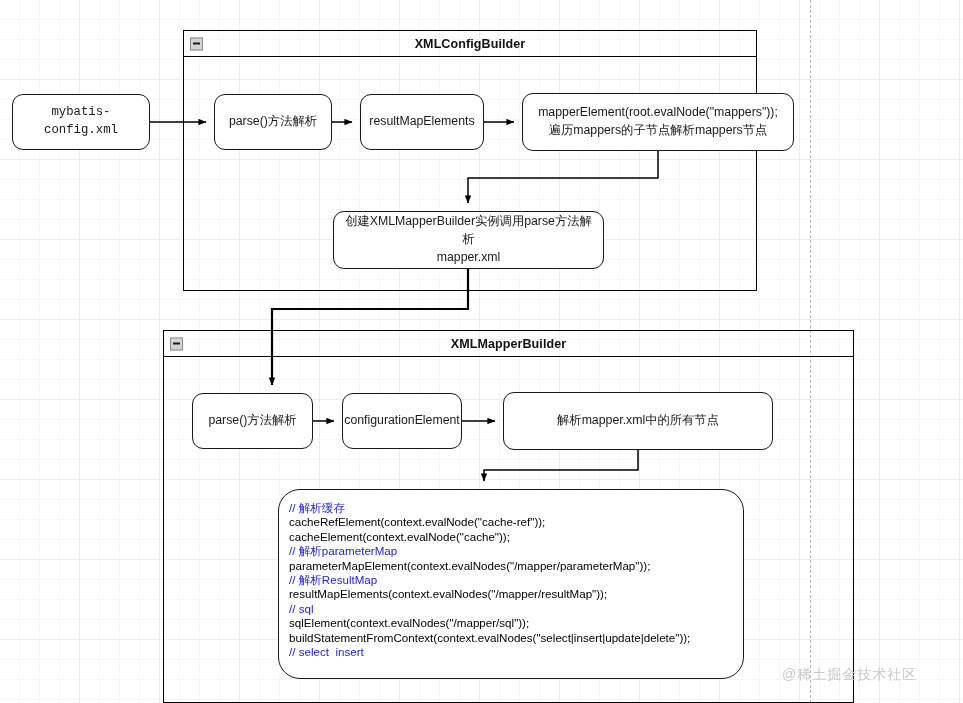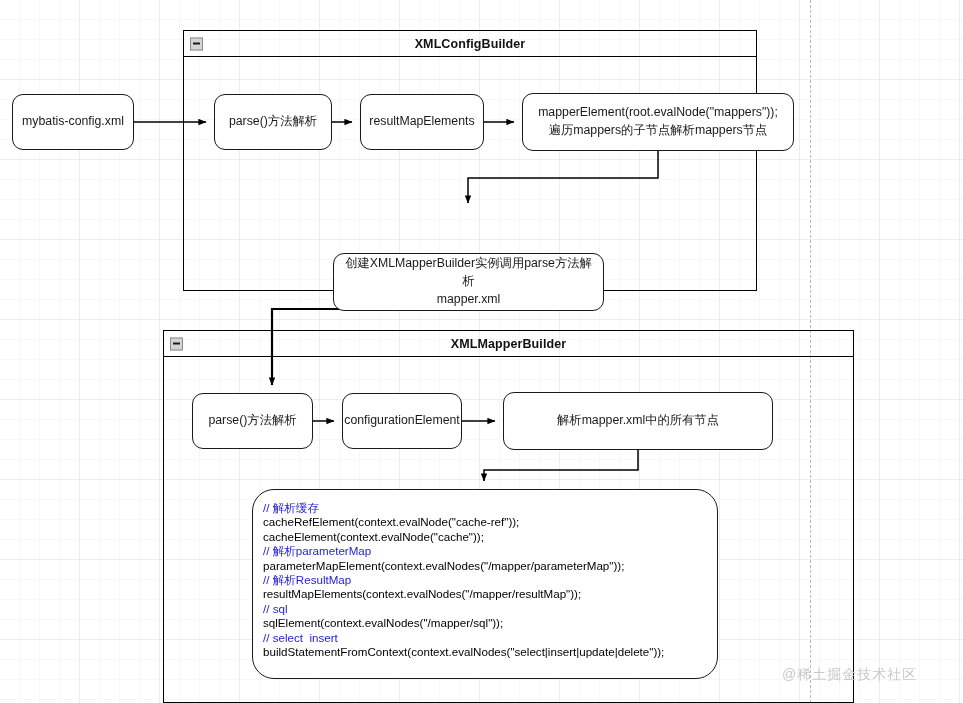--- a/index.html
+++ b/index.html
@@ -104,20 +104,21 @@
 
   
   .code-node {
     position: absolute;
     box-sizing: border-box;
     border: 1.4px solid #1a1a1a;
     border-radius: 22px;
     background: #ffffff;
     padding: 11px 8px 11px 10px;
     overflow: hidden;
+    margin-left: 26px;
   }
   .code-line {
     font-family: "Liberation Sans", "DejaVu Sans", sans-serif;
     font-size: 11.6px;
     line-height: 14.4px;
     color: #000000;
     white-space: pre;
     font-weight: 500;
   }
   .code-line.comment {
@@ -183,40 +184,40 @@
       <path d="M468,269 L468,309 L272,309 L272,385" stroke-width="2.2" marker-end="url(#arrow)"></path>
 
       <path d="M313,421 L334,421" marker-end="url(#arrow)"></path>
 
       <path d="M462,421 L495,421" marker-end="url(#arrow)"></path>
 
       <path d="M638,450 L638,470 L484,470 L484,481" marker-end="url(#arrow)"></path>
     </g>
   </svg>
 
-  <div class="node" id="node-mybatis-config-xml" style="left: 12px; top: 94px; width: 122px; height: 56px;">mybatis-config.xml</div>
+  <div class="node" id="node-mybatis-config-xml" style="left: 12px; top: 94px; width: 138px; height: 56px; font-family: Liberation Mono, monospace;">mybatis-config.xml</div>
   <div class="node" id="node-config-parse-method" style="left: 214px; top: 94px; width: 118px; height: 56px;">parse()方法解析</div>
   <div class="node" id="node-parse-configuration" style="left: 360px; top: 94px; width: 124px; height: 56px;">resultMapElements</div>
   <div class="node" id="node-mapper-element" style="left: 522px; top: 93px; width: 272px; height: 58px;">mapperElement(root.evalNode("mappers"));
 遍历mappers的子节点解析mappers节点</div>
-  <div class="node" id="node-create-mapper-builder" style="left: 333px; top: 211px; width: 271px; height: 58px; margin-top: 42px;">创建XMLMapperBuilder实例调用parse方法解析
+  <div class="node" id="node-create-mapper-builder" style="left: 333px; top: 211px; width: 271px; height: 58px;">创建XMLMapperBuilder实例调用parse方法解析
 mapper.xml</div>
   <div class="node" id="node-mapper-parse-method" style="left: 192px; top: 393px; width: 121px; height: 56px;">parse()方法解析</div>
   <div class="node" id="node-parse-all-nodes" style="left: 503px; top: 392px; width: 270px; height: 58px;">解析mapper.xml中的所有节点</div>
   <div class="node" id="node-configuration-element" style="left: 342px; top: 393px; width: 120px; height: 56px;">configurationElement</div>
 
   <div class="code-node" id="node-mapper-parse-code" style="left: 252px; top: 489px; width: 466px; height: 190px;">
       <div class="code-line comment">// 解析缓存</div>
       <div class="code-line">cacheRefElement(context.evalNode("cache-ref"));</div>
       <div class="code-line">cacheElement(context.evalNode("cache"));</div>
       <div class="code-line comment">// 解析parameterMap</div>
       <div class="code-line">parameterMapElement(context.evalNodes("/mapper/parameterMap"));</div>
       <div class="code-line comment">// 解析ResultMap</div>
       <div class="code-line">resultMapElements(context.evalNodes("/mapper/resultMap"));</div>
       <div class="code-line comment">// sql</div>
       <div class="code-line">sqlElement(context.evalNodes("/mapper/sql"));</div>
+      <div class="code-line">buildStatementFromContext(context.evalNodes("select|insert|update|delete"));</div>
       <div class="code-line comment">// select  insert</div>
-      <div class="code-line">buildStatementFromContext(context.evalNodes("select|insert|update|delete"));</div>
     </div>
 
   <div class="watermark" id="watermark" style="left: 782px; top: 666px; color: rgb(201, 201, 201);">@稀土掘金技术社区</div>
 
 </div>
 
 </body></html>

